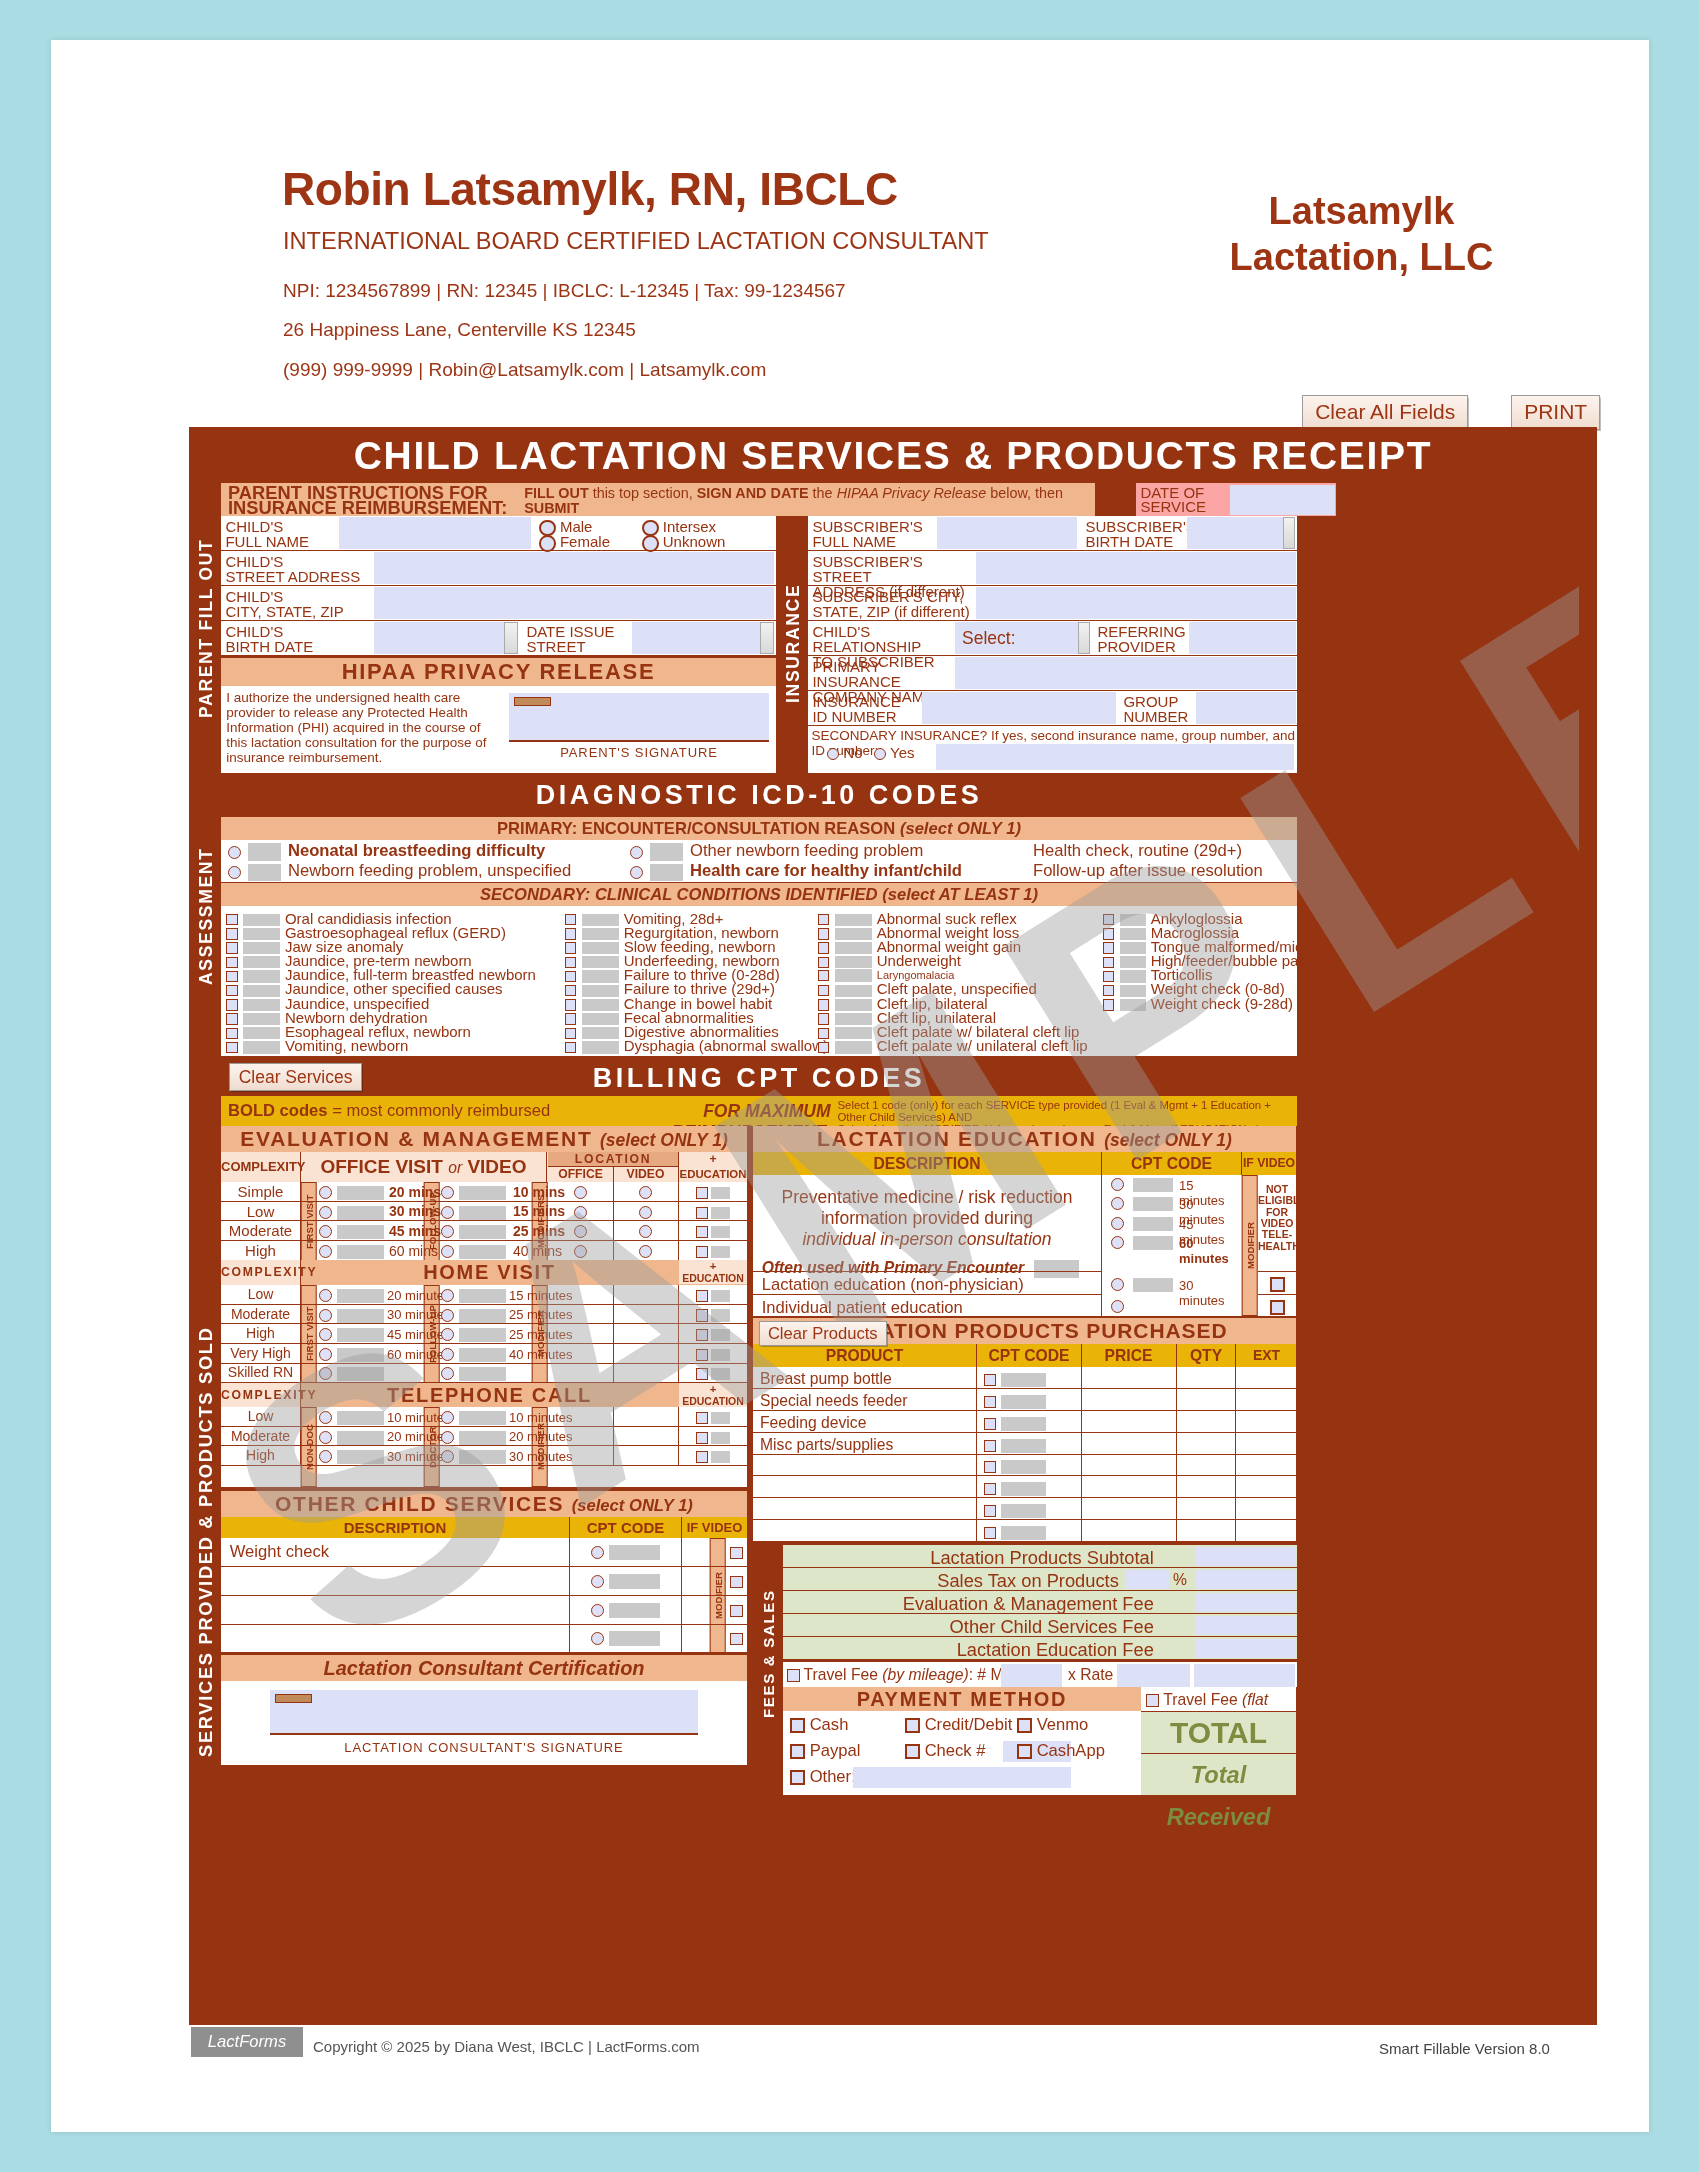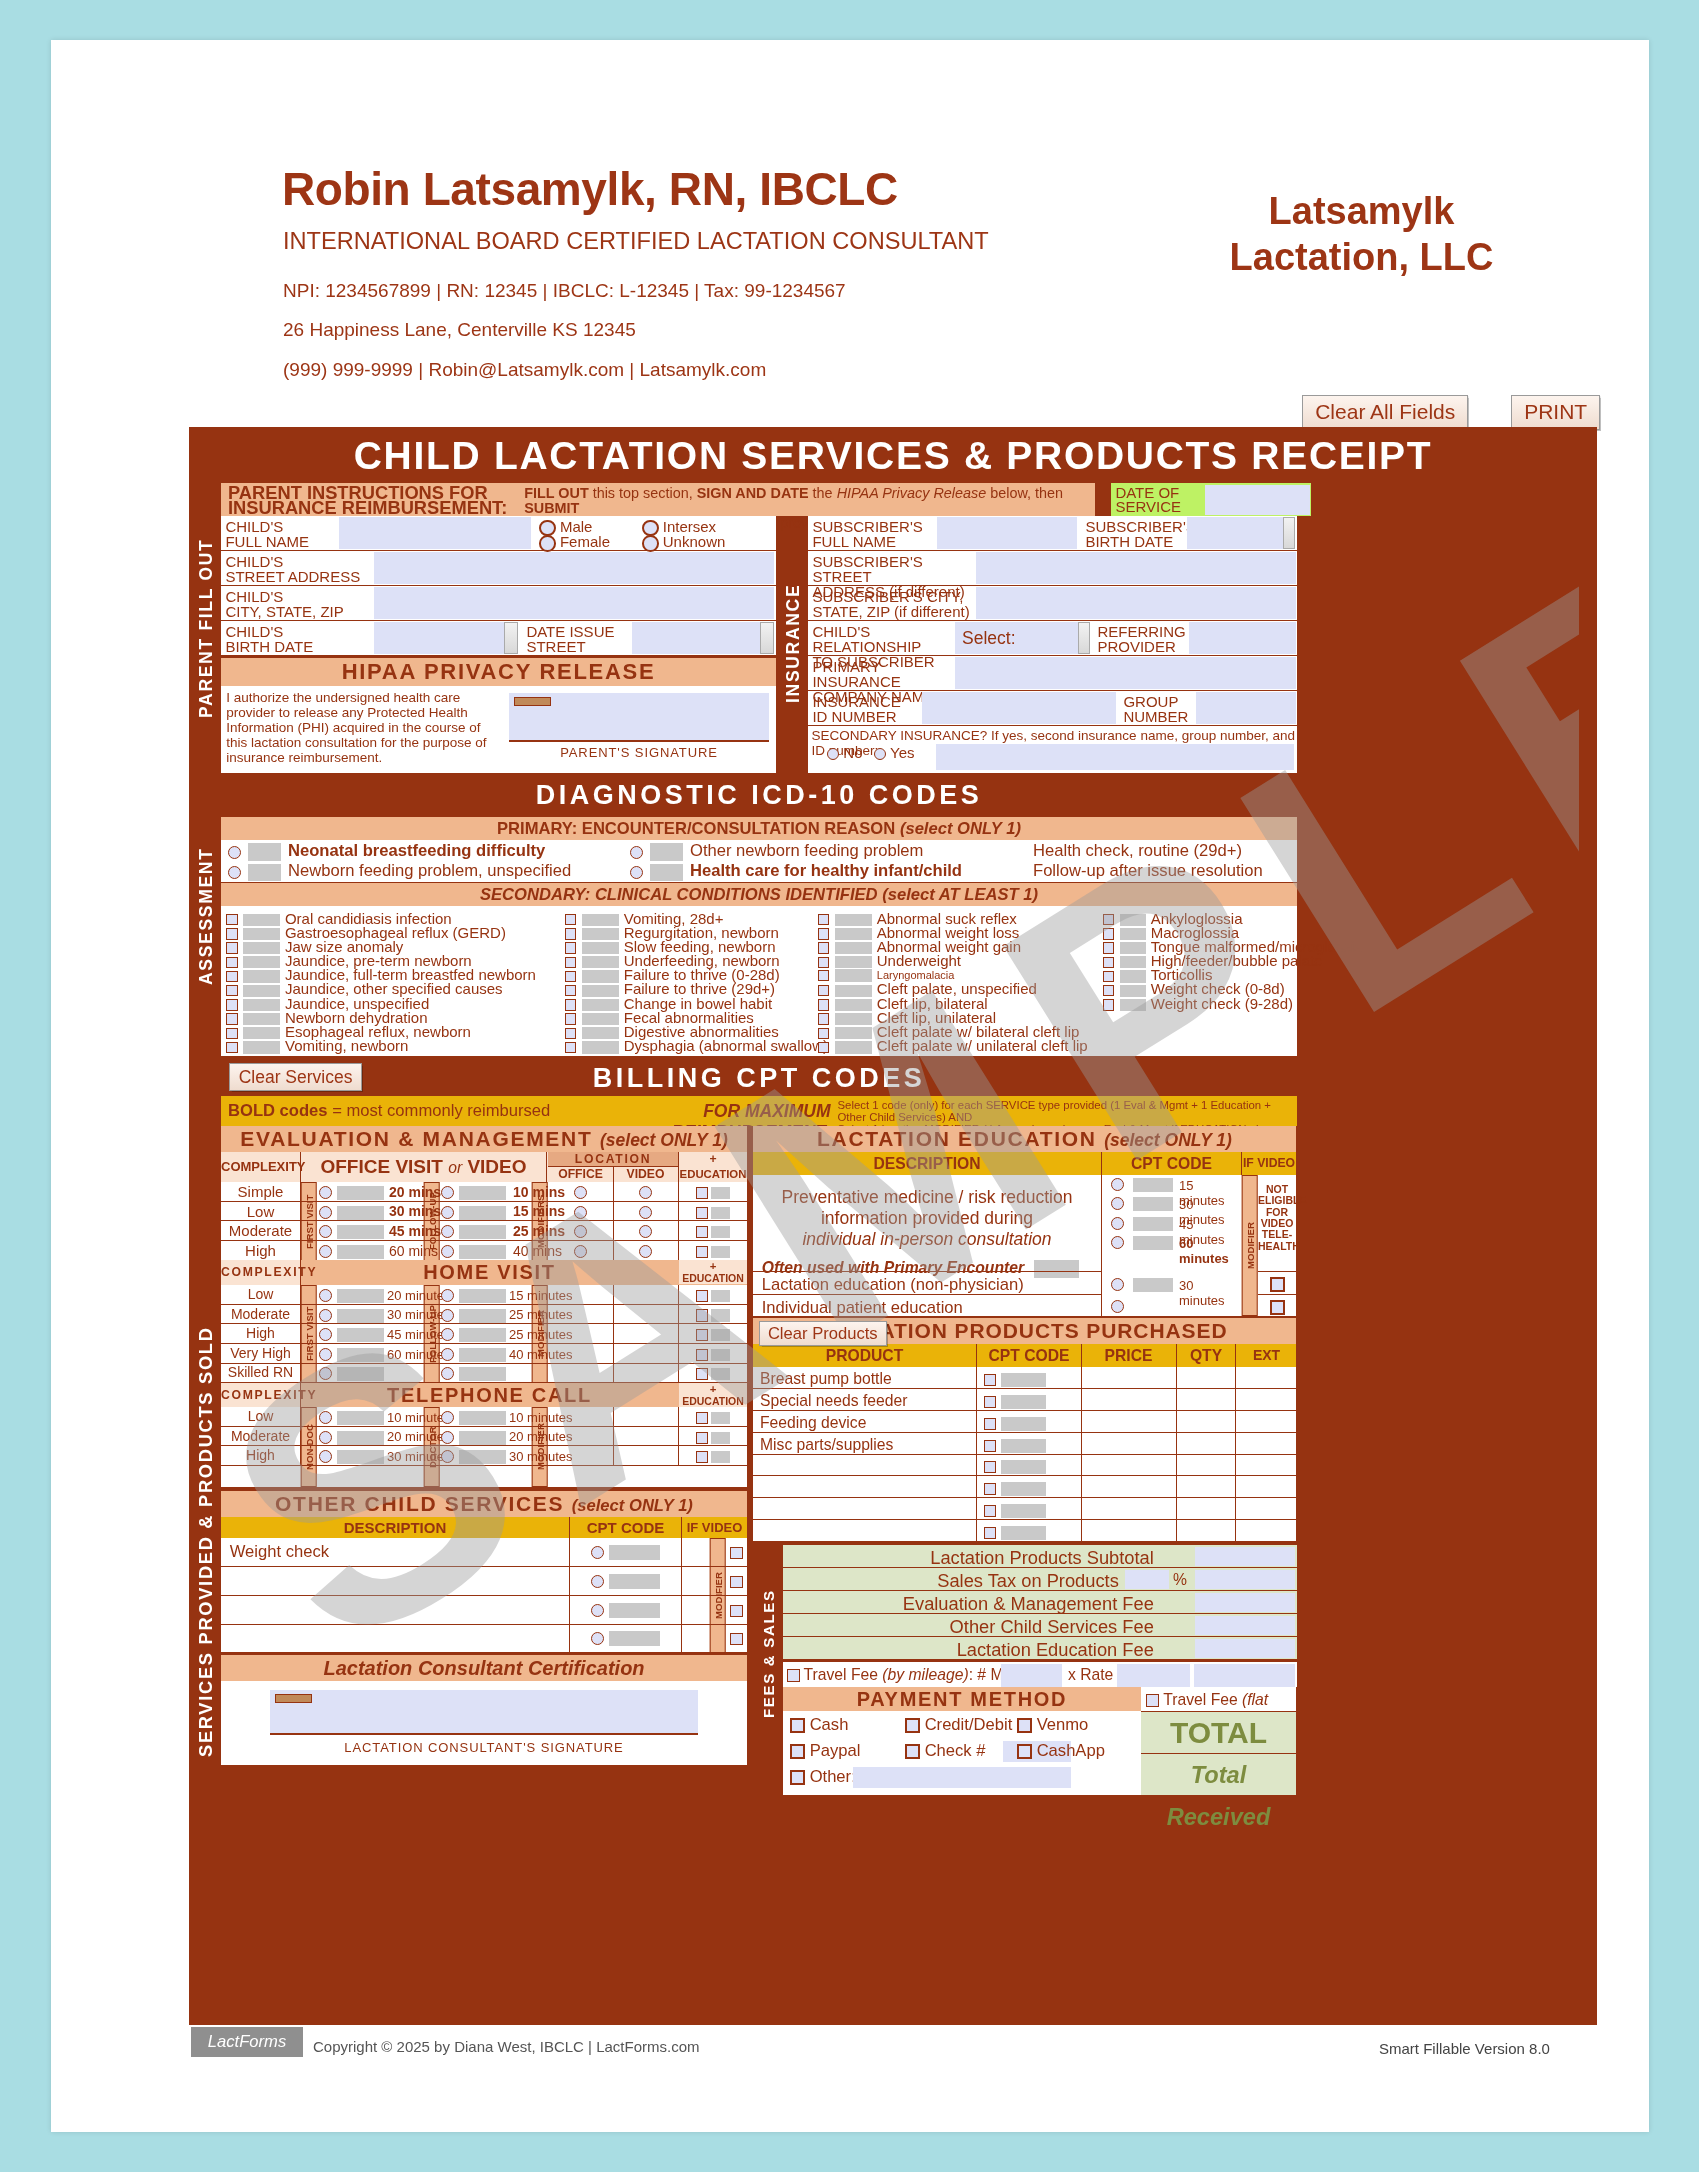--- a/index.html
+++ b/index.html
@@ -89,21 +89,21 @@
 
     <div class="sec band" style="left:30px; top:54px; width:299px; height:33px; font-size:18.3px; text-align:left; padding-left:7px; line-height:15.7px; padding-top:1.7px;">
       <div>PARENT INSTRUCTIONS FOR</div>
       <div>INSURANCE REIMBURSEMENT:</div>
     </div>
     <div class="sec band" style="left:328px; top:54px; width:576px; height:33px; font-size:14.4px; text-align:left; padding:2.6px 5.2px; font-weight:normal; line-height:15px;">
       <div><b>FILL OUT</b><span> this top section, </span><b>SIGN AND DATE</b><span> the </span><i>HIPAA Privacy Release</i><span> below, then </span><b>SUBMIT</b></div>
       <div>the completed receipt to your insurance provider with an insurance claim form if required</div>
     </div>
 
-    <div class="sec" style="left:919px; top:54px; width:201px; height:33px; background:#bef264; border-left:1.7px solid #963311;">
+    <div class="sec" style="left:944px; top:54px; width:201px; height:33px; background:#fca5a5; border-left:1.7px solid #963311;">
       <div class="lbl" style="font-size:15px; line-height:14px; padding-top:2.6px;">
         <div>DATE OF</div>
         <div>SERVICE</div>
       </div>
       <div class="field" style="position:absolute; left:94px; top:1.7px; width:105px; height:30px;"></div>
     </div>
 
     <div class="sec" style="left:30px; top:87px; width:555px; height:140px; background:#fff; border-bottom:1.7px solid #963311;">
 
       <div style="position:absolute;left:0;top:0;width:555px;height:35px;border-bottom:0.9px solid #963311;">

